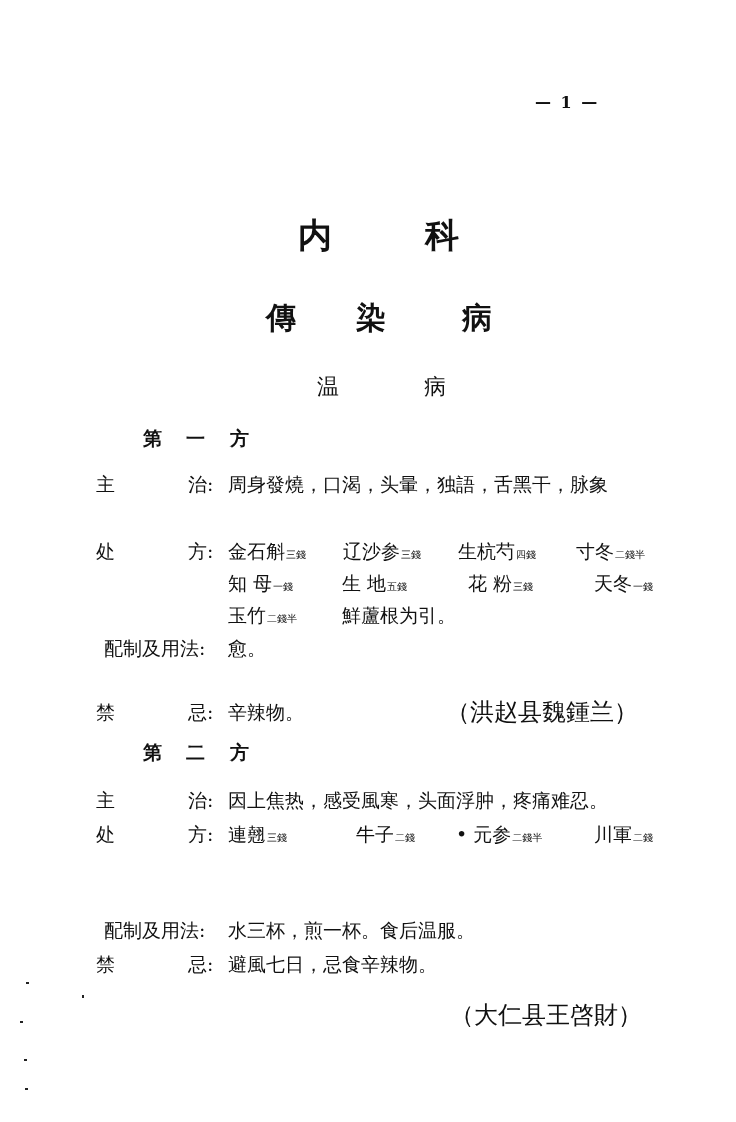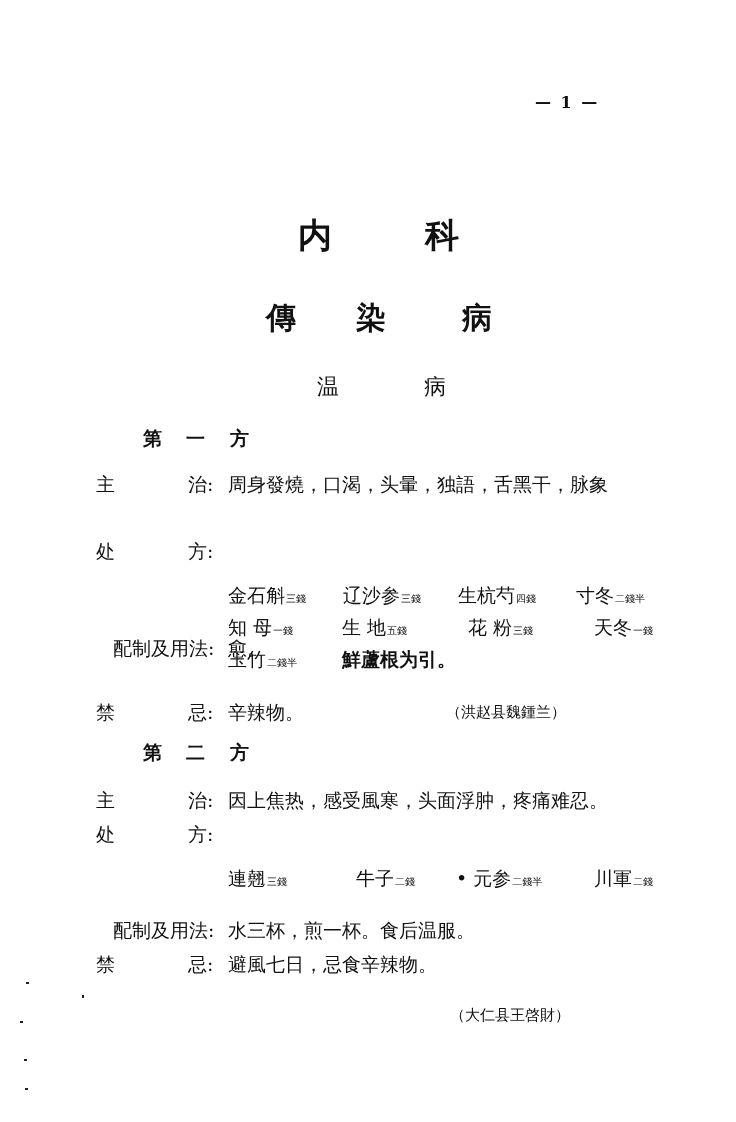--- a/index.html
+++ b/index.html
@@ -10,26 +10,26 @@
   .abs { position:absolute; white-space:nowrap; }
   .pagenum { left:535px; top:93px; font-size:16px; font-weight:bold; letter-spacing:2px; }
   .h1 { top:213px; font-size:34px; font-weight:bold; }
   .h2 { top:298px; font-size:30px; font-weight:bold; }
   .h3 { top:372px; font-size:22px; }
   .fang { font-size:19px; font-weight:bold; }
   .row { position:absolute; left:96px; width:580px; font-size:19px; line-height:32px; }
   .lbl { position:absolute; left:0; top:0; width:132px; white-space:nowrap; }
   .lbl .a { position:absolute; left:0; }
   .lbl .b { position:absolute; left:92px; }
-  .lbl-full { position:absolute; left:17px; top:0; white-space:nowrap; }
+  .lbl-full { position:absolute; left:8px; top:0; white-space:nowrap; }
   .content { position:absolute; left:132px; top:0; width:440px; }
   .line { white-space:nowrap; height:32px; }
-  .herb { display:inline-block;margin-top:44px; }
+  .herb { display:inline-block; }
   .dose { font-size:10px; margin-left:1px; }
-  .src { position:absolute; font-size:15px; }
+  .src { position:absolute; font-size:24px; }
   .speck { position:absolute; background:#222; }
 </style>
 </head>
 <body>
 
 <div class="abs pagenum">— 1 —</div>
 
 <div class="abs h1" style="left:298px">内</div>
 <div class="abs h1" style="left:425px">科</div>
 
@@ -60,21 +60,21 @@
     <span class="b">方:</span>
   </div>
   <div class="content">
     <div class="line">
       <span class="herb" style="width:115px"><span>金石斛</span><span class="dose">三錢</span></span><span class="herb" style="width:115px"><span>辽沙参</span><span class="dose">三錢</span></span><span class="herb" style="width:118px"><span>生杭芍</span><span class="dose">四錢</span></span><span class="herb"><span>寸冬</span><span class="dose">二錢半</span></span>
     </div>
     <div class="line">
       <span class="herb" style="width:114px"><span>知 母</span><span class="dose">一錢</span></span><span class="herb" style="width:126px"><span>生 地</span><span class="dose">五錢</span></span><span class="herb" style="width:126px"><span>花 粉</span><span class="dose">三錢</span></span><span class="herb"><span>天冬</span><span class="dose">一錢</span></span>
     </div>
     <div class="line">
-      <span class="herb" style="width:114px"><span>玉竹</span><span class="dose">二錢半</span></span><span class="herb"><span style="font-weight:bold">鮮蘆根为引。</span></span>
+      <span class="herb" style="width:114px"><span>玉竹</span><span class="dose">二錢半</span></span><span class="herb"><span style="font-weight:normal">鮮蘆根为引。</span></span>
     </div>
   </div>
 </div>
 
 <div class="row" style="top:632px">
   <div class="lbl-full">配制及用法:</div>
   <div class="content">
     <div class="line">愈。</div>
   </div>
 </div>

